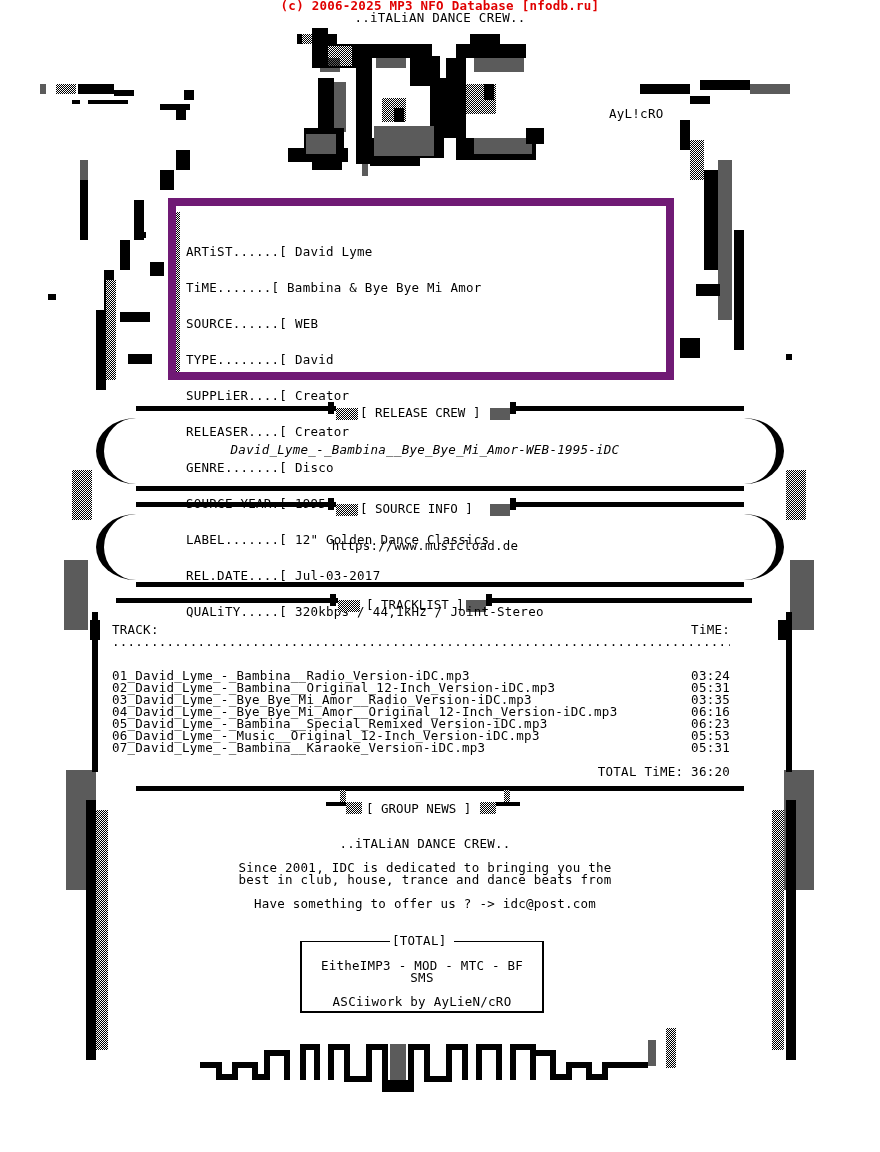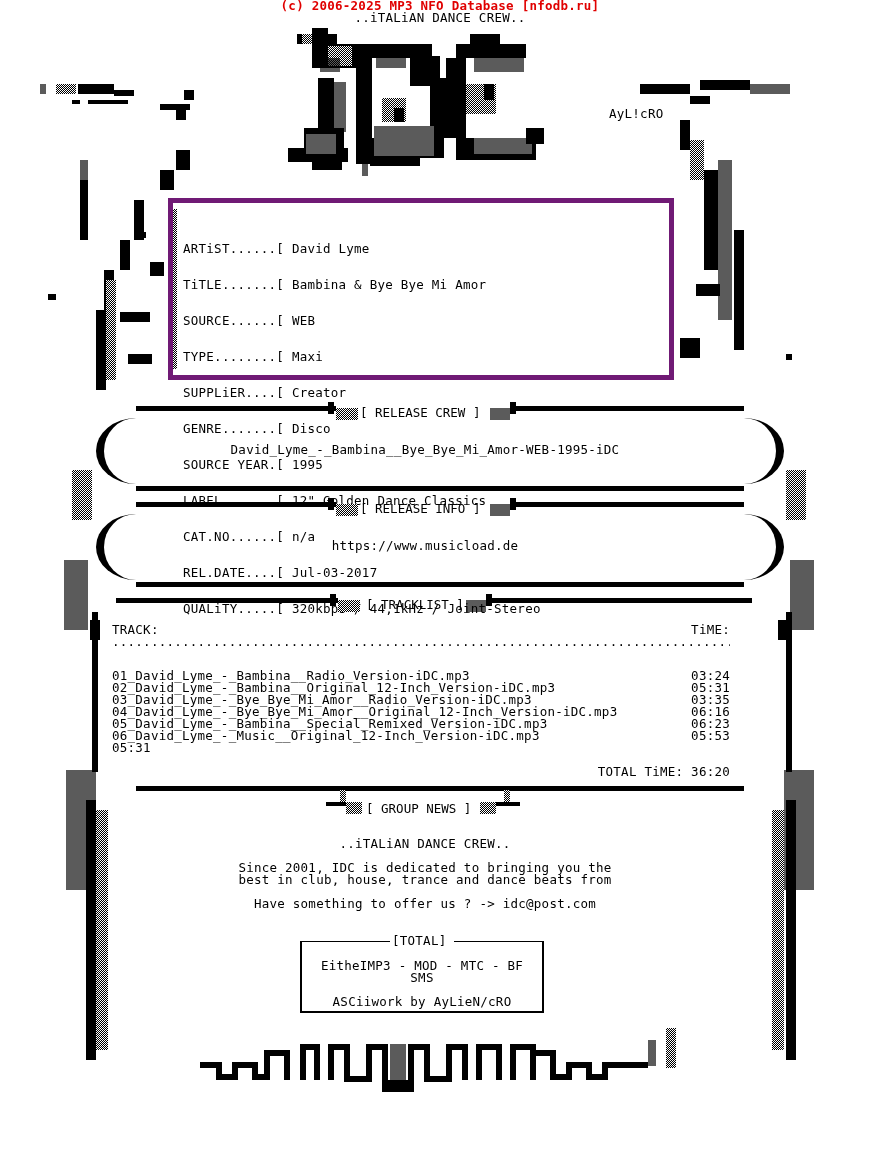--- a/index.html
+++ b/index.html
@@ -114,52 +114,52 @@
   <div class="blk" style="left:778px;top:540px;width:10px;height:20px;"></div>
 
   <div class="d3" style="left:66px;top:690px;width:30px;height:120px;"></div>
   <div class="blk" style="left:86px;top:720px;width:10px;height:260px;"></div>
   <div class="d1" style="left:96px;top:730px;width:12px;height:240px;"></div>
   <div class="d3" style="left:784px;top:690px;width:30px;height:120px;"></div>
   <div class="blk" style="left:786px;top:720px;width:10px;height:260px;"></div>
   <div class="d1" style="left:772px;top:730px;width:12px;height:240px;"></div>
 </div>
 
-<div class="abs" style="left:168px;top:198px;width:506px;height:182px;border:5px solid #701a75;box-sizing:border-box;">
+<div class="abs" style="left:168px;top:198px;width:506px;height:182px;border:8px solid #701a75;box-sizing:border-box;">
   <div class="d1" style="left:0;top:6px;width:4px;height:160px;"></div>
   <div class="abs txt" style="left:10px;top:16px;">
     <div><span>ARTiST......[</span> <span>David Lyme</span></div>
-    <div><span>TiTLE.......[</span> <span>Bambina &amp; Bye Bye Mi Amor</span></div>
+    <div><span>TiME.......[</span> <span>Bambina &amp; Bye Bye Mi Amor</span></div>
     <div><span>SOURCE......[</span> <span>WEB</span></div>
-    <div><span>TYPE........[</span> <span>Maxi</span></div>
+    <div><span>TYPE........[</span> <span>David</span></div>
     <div><span>SUPPLiER....[</span> <span>Creator</span></div>
+    <div><span>RELEASER....[</span> <span>Creator</span></div>
     <div><span>GENRE.......[</span> <span>Disco</span></div>
     <div><span>SOURCE YEAR.[</span> <span>1995</span></div>
     <div><span>LABEL.......[</span> <span>12" Golden Dance Classics</span></div>
-    <div><span>CAT.NO......[</span> <span>n/a</span></div>
     <div><span>REL.DATE....[</span> <span>Jul-03-2017</span></div>
     <div><span>QUALiTY.....[</span> <span>320kbps / 44,1kHz / Joint-Stereo</span></div>
   </div>
 </div>
 
 <div class="bar" style="left:136px;top:406px;width:200px;"></div>
 <div class="vbar" style="left:328px;top:402px;height:12px;"></div>
 <div class="d1" style="left:336px;top:408px;width:22px;height:12px;"></div>
 <div class="section-label" style="left:360px;top:406px;">[ RELEASE CREW ]</div>
 <div class="d3" style="left:490px;top:408px;width:20px;height:12px;"></div>
 <div class="vbar" style="left:510px;top:402px;height:12px;"></div>
 <div class="bar" style="left:514px;top:406px;width:230px;"></div>
 <div class="abs" style="left:96px;top:418px;width:688px;height:66px;border-left:8px solid #000;border-right:8px solid #000;border-radius:40px / 33px;box-sizing:border-box;"></div>
-<div class="abs txt center" style="left:0;top:444px;width:850px;">David_Lyme_-_Bambina__Bye_Bye_Mi_Amor-WEB-1995-iDC</div>
+<div class="abs txt center" style="left:0;top:444px;width:850px;font-style:italic;">David_Lyme_-_Bambina__Bye_Bye_Mi_Amor-WEB-1995-iDC</div>
 <div class="bar" style="left:136px;top:486px;width:608px;"></div>
 
 <div class="bar" style="left:136px;top:502px;width:200px;"></div>
 <div class="vbar" style="left:328px;top:498px;height:12px;"></div>
 <div class="d1" style="left:336px;top:504px;width:22px;height:12px;"></div>
-<div class="section-label" style="left:360px;top:502px;">[ RELEASE INFO ]</div>
+<div class="section-label" style="left:360px;top:502px;">[ SOURCE INFO ]</div>
 <div class="d3" style="left:490px;top:504px;width:20px;height:12px;"></div>
 <div class="vbar" style="left:510px;top:498px;height:12px;"></div>
 <div class="bar" style="left:514px;top:502px;width:230px;"></div>
 <div class="abs" style="left:96px;top:514px;width:688px;height:66px;border-left:8px solid #000;border-right:8px solid #000;border-radius:40px / 33px;box-sizing:border-box;"></div>
 <div class="abs txt center" style="left:0;top:540px;width:850px;">https://www.musicload.de</div>
 <div class="bar" style="left:136px;top:582px;width:608px;"></div>
 
 <div class="bar" style="left:116px;top:598px;width:222px;"></div>
 <div class="vbar" style="left:330px;top:594px;height:12px;"></div>
 <div class="d1" style="left:338px;top:600px;width:22px;height:12px;"></div>
@@ -175,21 +175,21 @@
     <span>TiME:</span>
   </div>
   <div class="txt" style="overflow:hidden;width:618px;">........................................................................................</div>
   <div style="height:22px;"></div>
   <div class="track-row txt"><span>01_David_Lyme_-_Bambina__Radio_Version-iDC.mp3</span><span>03:24</span></div>
   <div class="track-row txt"><span>02_David_Lyme_-_Bambina__Original_12-Inch_Version-iDC.mp3</span><span>05:31</span></div>
   <div class="track-row txt"><span>03_David_Lyme_-_Bye_Bye_Mi_Amor__Radio_Version-iDC.mp3</span><span>03:35</span></div>
   <div class="track-row txt"><span>04_David_Lyme_-_Bye_Bye_Mi_Amor__Original_12-Inch_Version-iDC.mp3</span><span>06:16</span></div>
   <div class="track-row txt"><span>05_David_Lyme_-_Bambina__Special_Remixed_Version-iDC.mp3</span><span>06:23</span></div>
   <div class="track-row txt"><span>06_David_Lyme_-_Music__Original_12-Inch_Version-iDC.mp3</span><span>05:53</span></div>
-  <div class="track-row txt"><span>05:31</span></div>
+  <div class="track-row txt"><span>07_David_Lyme_-_Bambina__Karaoke_Version-iDC.mp3</span><span>05:31</span></div>
   <div style="height:12px;"></div>
   <div class="txt" style="text-align:right;"><span>TOTAL TiME:</span> <span>36:20</span></div>
 </div>
 
 <div class="bar" style="left:136px;top:786px;width:608px;"></div>
 <div class="d1" style="left:340px;top:790px;width:6px;height:12px;"></div>
 <div class="blk" style="left:326px;top:802px;width:24px;height:4px;"></div>
 <div class="d1" style="left:346px;top:802px;width:16px;height:12px;"></div>
 <div class="section-label" style="left:366px;top:802px;">[ GROUP NEWS ]</div>
 <div class="d1" style="left:480px;top:802px;width:16px;height:12px;"></div>

